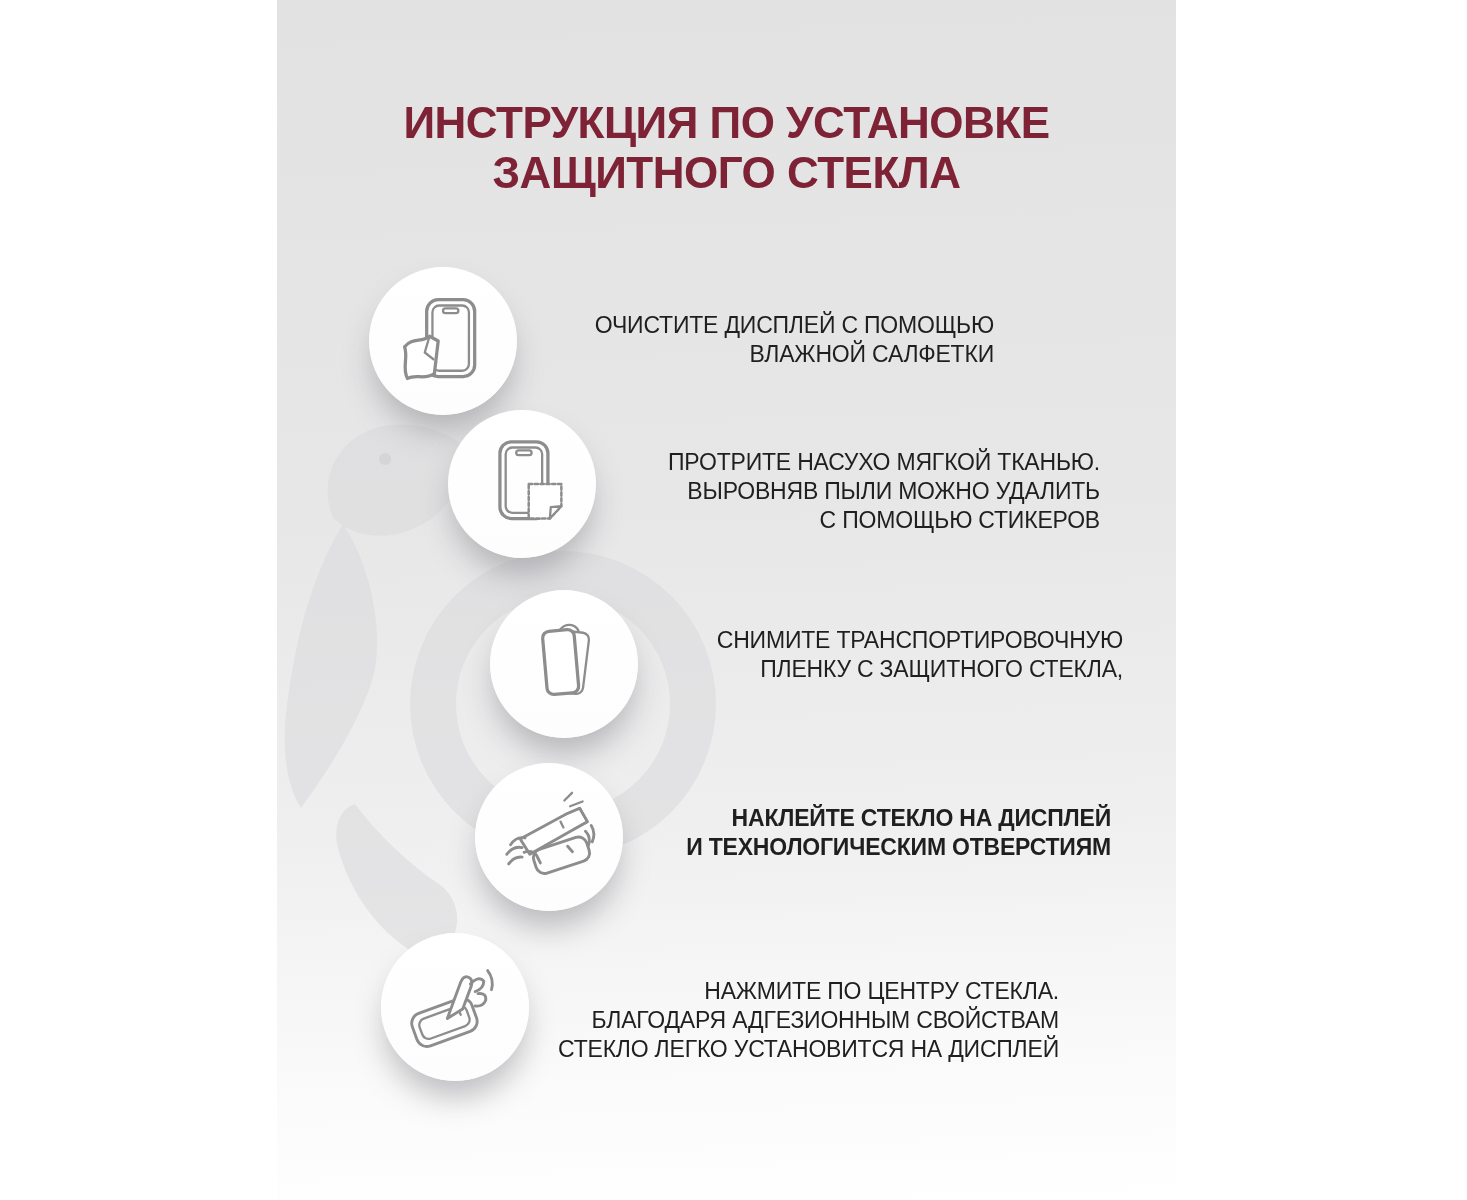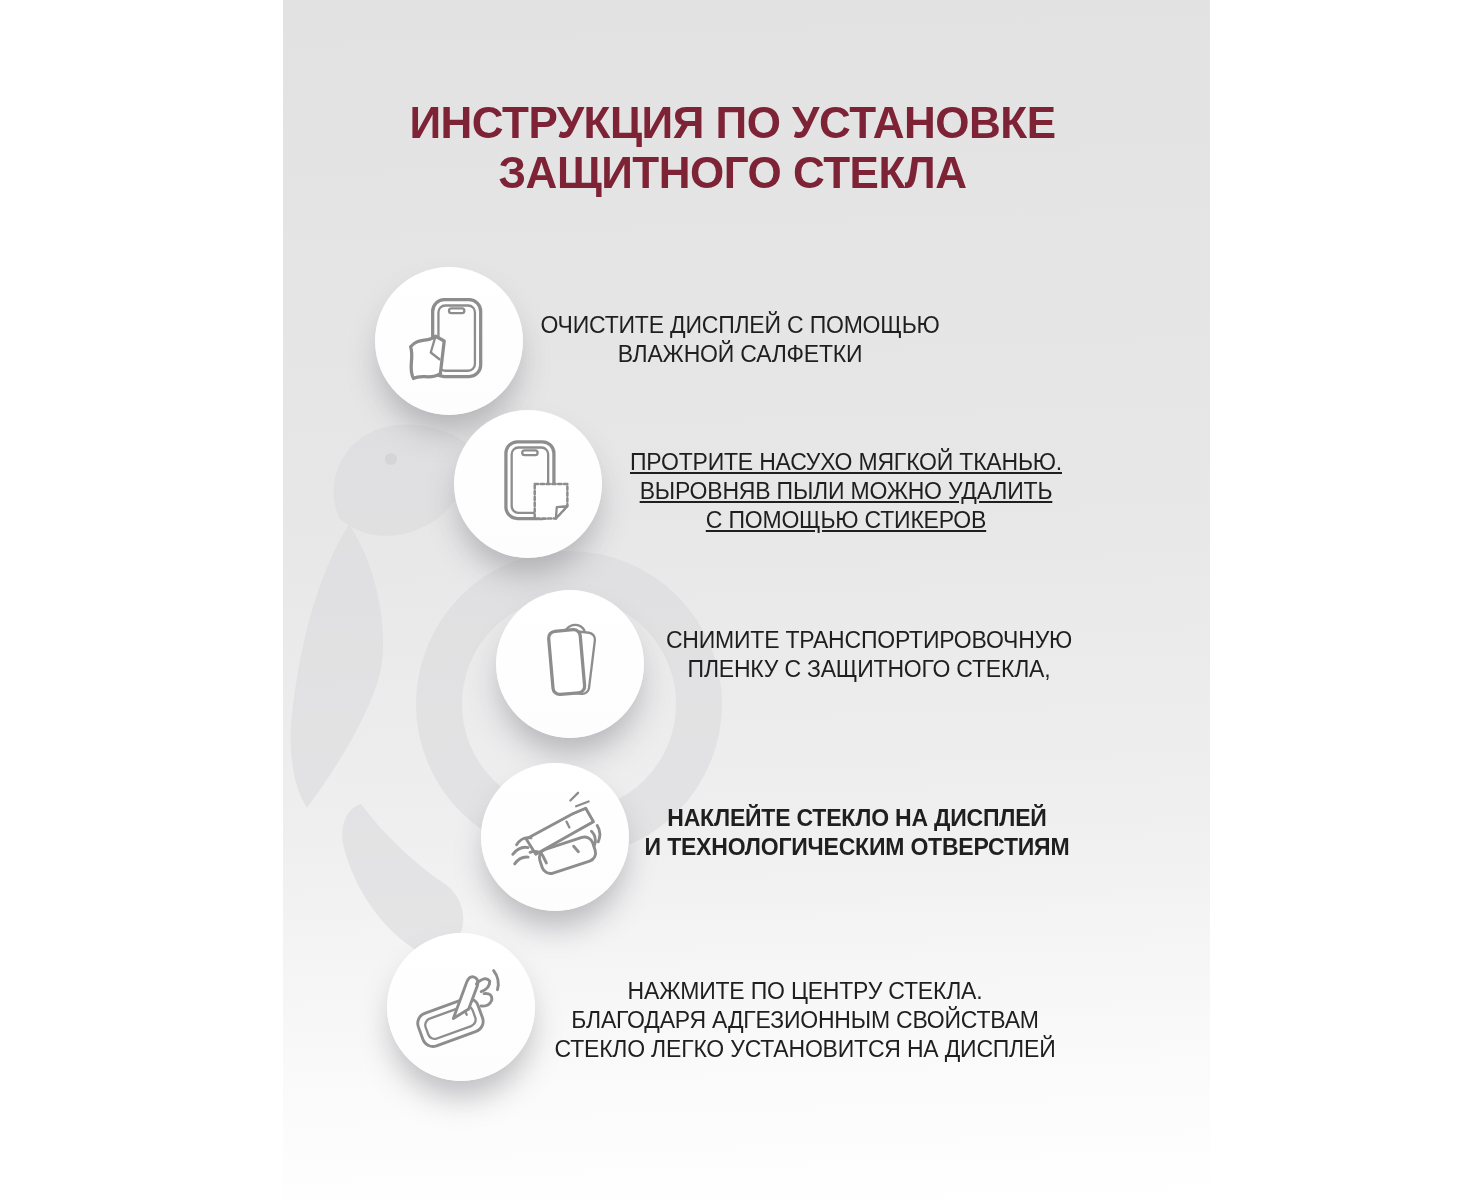--- a/index.html
+++ b/index.html
@@ -2,28 +2,27 @@
 <html style="--title-color: #7e2236; --text-color: #1f1f1f; --icon-stroke: #8d8d8d; --watermark-fill: #dcdcde; --panel-top: #e2e2e3; --panel-bottom: #ffffff;"><head>
 <meta charset="utf-8">
 <style>
   html,body{margin:0;padding:0;}
   body{
     width:1467px;height:1200px;position:relative;overflow:hidden;
     background:#ffffff;
     font-family:"Liberation Sans","DejaVu Sans",sans-serif;
   }
   .panel{
-    position:absolute;left:283px;top:0;width:899px;height:1200px;overflow:hidden;
+    position:absolute;left:277px;top:0;width:899px;height:1200px;overflow:hidden;
     background:linear-gradient(178deg,
       var(--panel-top,#e2e2e3) 0%,
       #e7e7e8 42%,
       #efeff0 68%,
       #fafafa 88%,
       var(--panel-bottom,#ffffff) 100%);
-    padding-left:28px;
   }
   .watermark{
     position:absolute;left:0;top:412px;width:720px;height:610px;
     opacity:.62;pointer-events:none;
   }
   .watermark .wm-fill{fill:var(--watermark-fill,#dcdcde);}
   .watermark .wm-ring{fill:none;stroke:var(--watermark-fill,#dcdcde);stroke-width:46px;}
   .watermark .wm-eye{fill:#cbcbce;}
   .title{
     position:absolute;left:0;top:98px;width:899px;
@@ -36,26 +35,26 @@
     box-shadow:0 20px 30px -4px rgba(125,125,132,.48);
     display:flex;align-items:center;justify-content:center;
   }
   .icon{
     width:96px;height:96px;
     stroke:var(--icon-stroke,#8d8d8d);
     fill:none;stroke-width:3.4;stroke-linecap:round;stroke-linejoin:round;
   }
   .thin{stroke-width:2.4;}
   .step-text{
-    position:absolute;width:520px;text-align:center;white-space:nowrap;
+    position:absolute;width:520px;text-align:right;white-space:nowrap;
     font-size:23px;line-height:29px;letter-spacing:-.2px;
     color:var(--text-color,#1f1f1f);
   }
   .c1{left:92px;top:267px;}   .t1{left:197px;top:311px;}
-  .c2{left:171px;top:410px;}  .t2{left:303px;top:448px;text-decoration:underline;}
+  .c2{left:171px;top:410px;}  .t2{left:303px;top:448px;}
   .c3{left:213px;top:590px;}  .t3{left:326px;top:626px;}
   .c4{left:198px;top:763px;}  .t4{left:314px;top:804px;font-weight:bold;}
   .c5{left:104px;top:933px;}  .t5{left:262px;top:966px;margin-top:11px;}
 </style>
 </head>
 <body>
 
 <div class="panel">
 
   <svg class="watermark" viewBox="0 0 720 610" aria-hidden="true">

